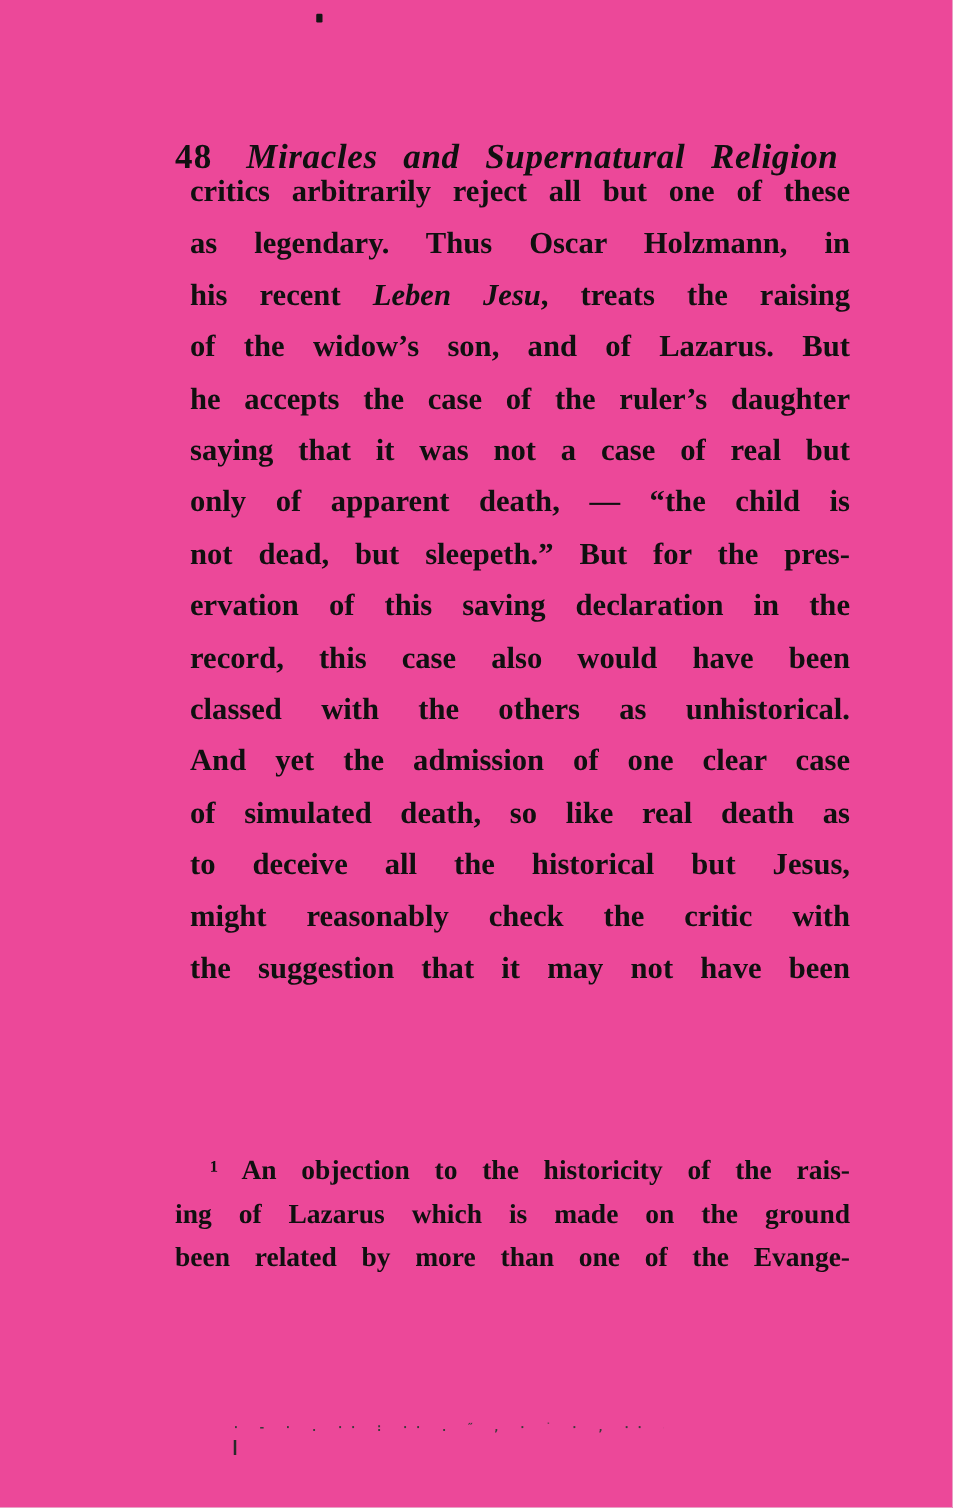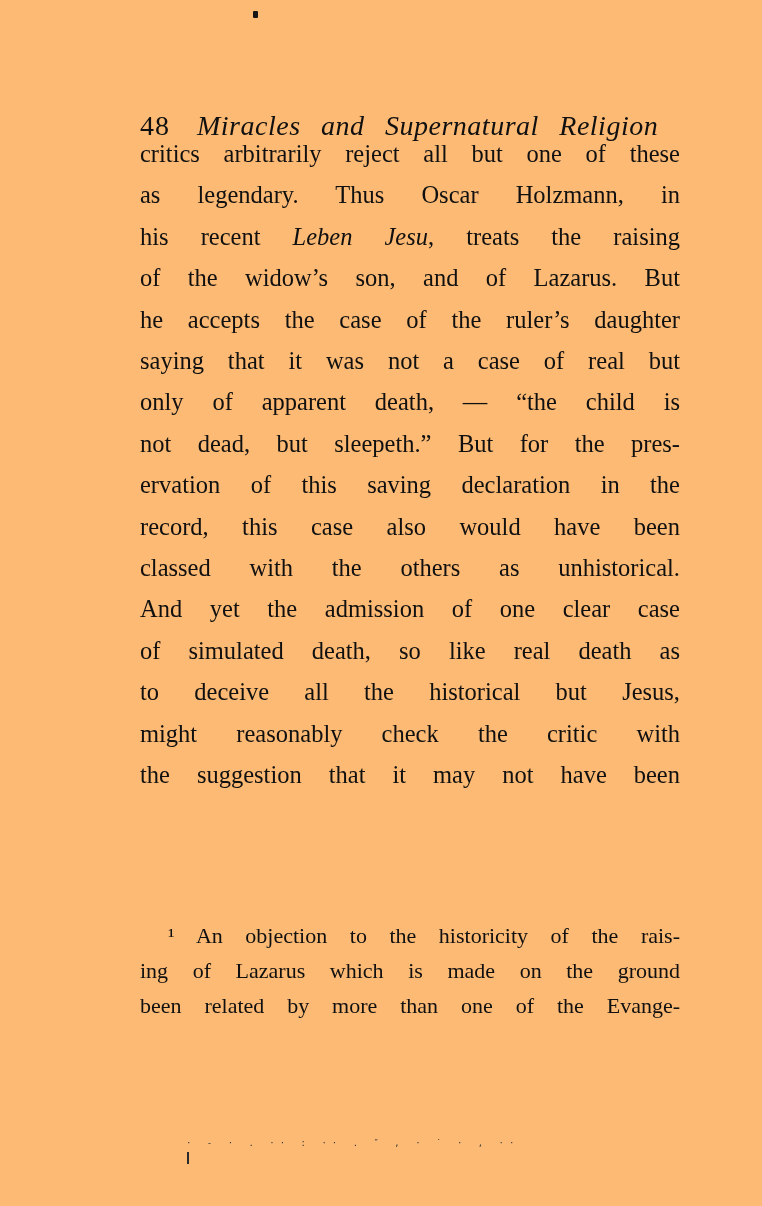--- a/index.html
+++ b/index.html
@@ -5,24 +5,25 @@
   html, body {
     margin: 0;
     padding: 0;
     background: #e8e8e8;
   }
   .page {
     position: relative;
     width: 762px;
     height: 1206px;
     margin: 0 auto;
-    background: #fdba74;
+    background: #ec4899;
     overflow: hidden;
     font-family: "Liberation Serif", "DejaVu Serif", serif;
     color: #101010;
+    font-weight: bold;
   }
   .scan-dot {
     position: absolute;
     left: 253px;
     top: 11px;
     width: 5px;
     height: 7px;
     background: #151515;
     border-radius: 1px;
   }
@@ -52,20 +53,21 @@
     left: 140px;
     top: 133px;
     width: 540px;
     font-size: 24.5px;
   }
   .body-text .line {
     line-height: 41.4px;
     text-align: justify;
     text-align-last: justify;
     white-space: normal;
+    margin-left: 12px;
   }
   .footnote {
     position: absolute;
     left: 140px;
     top: 902px;
     width: 540px;
     font-size: 22px;
   }
   .footnote .line {
     line-height: 35px;

